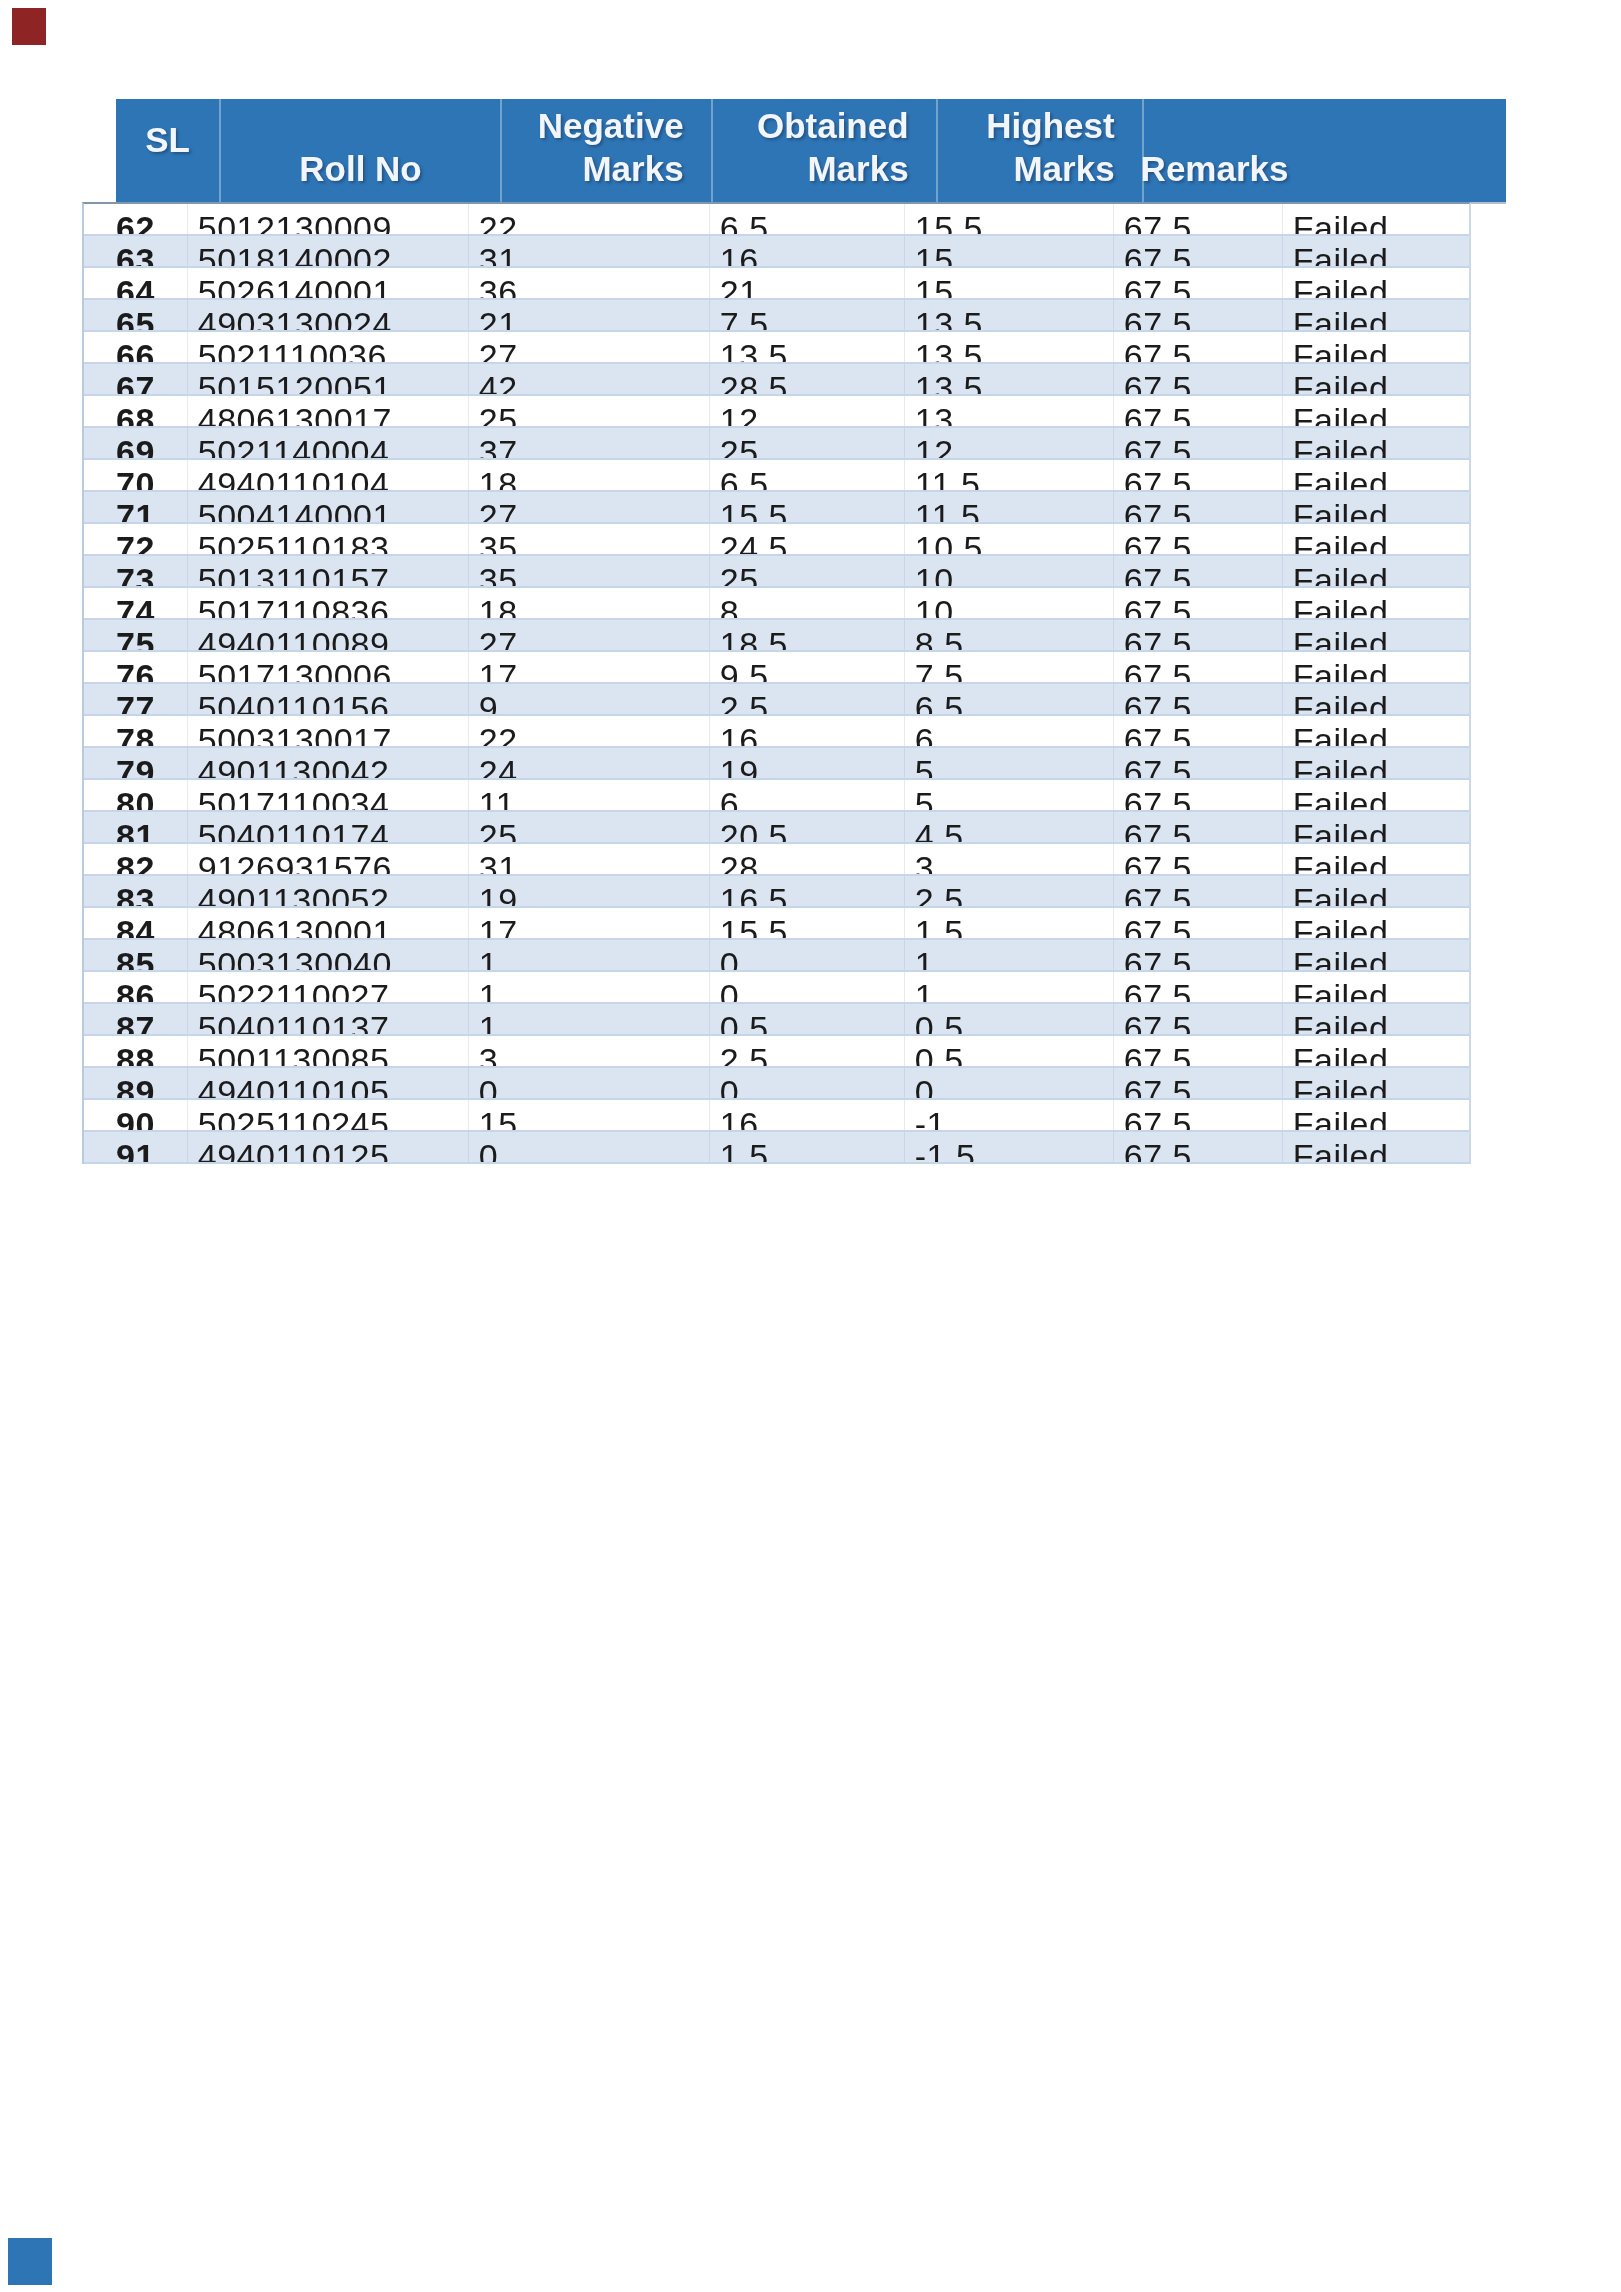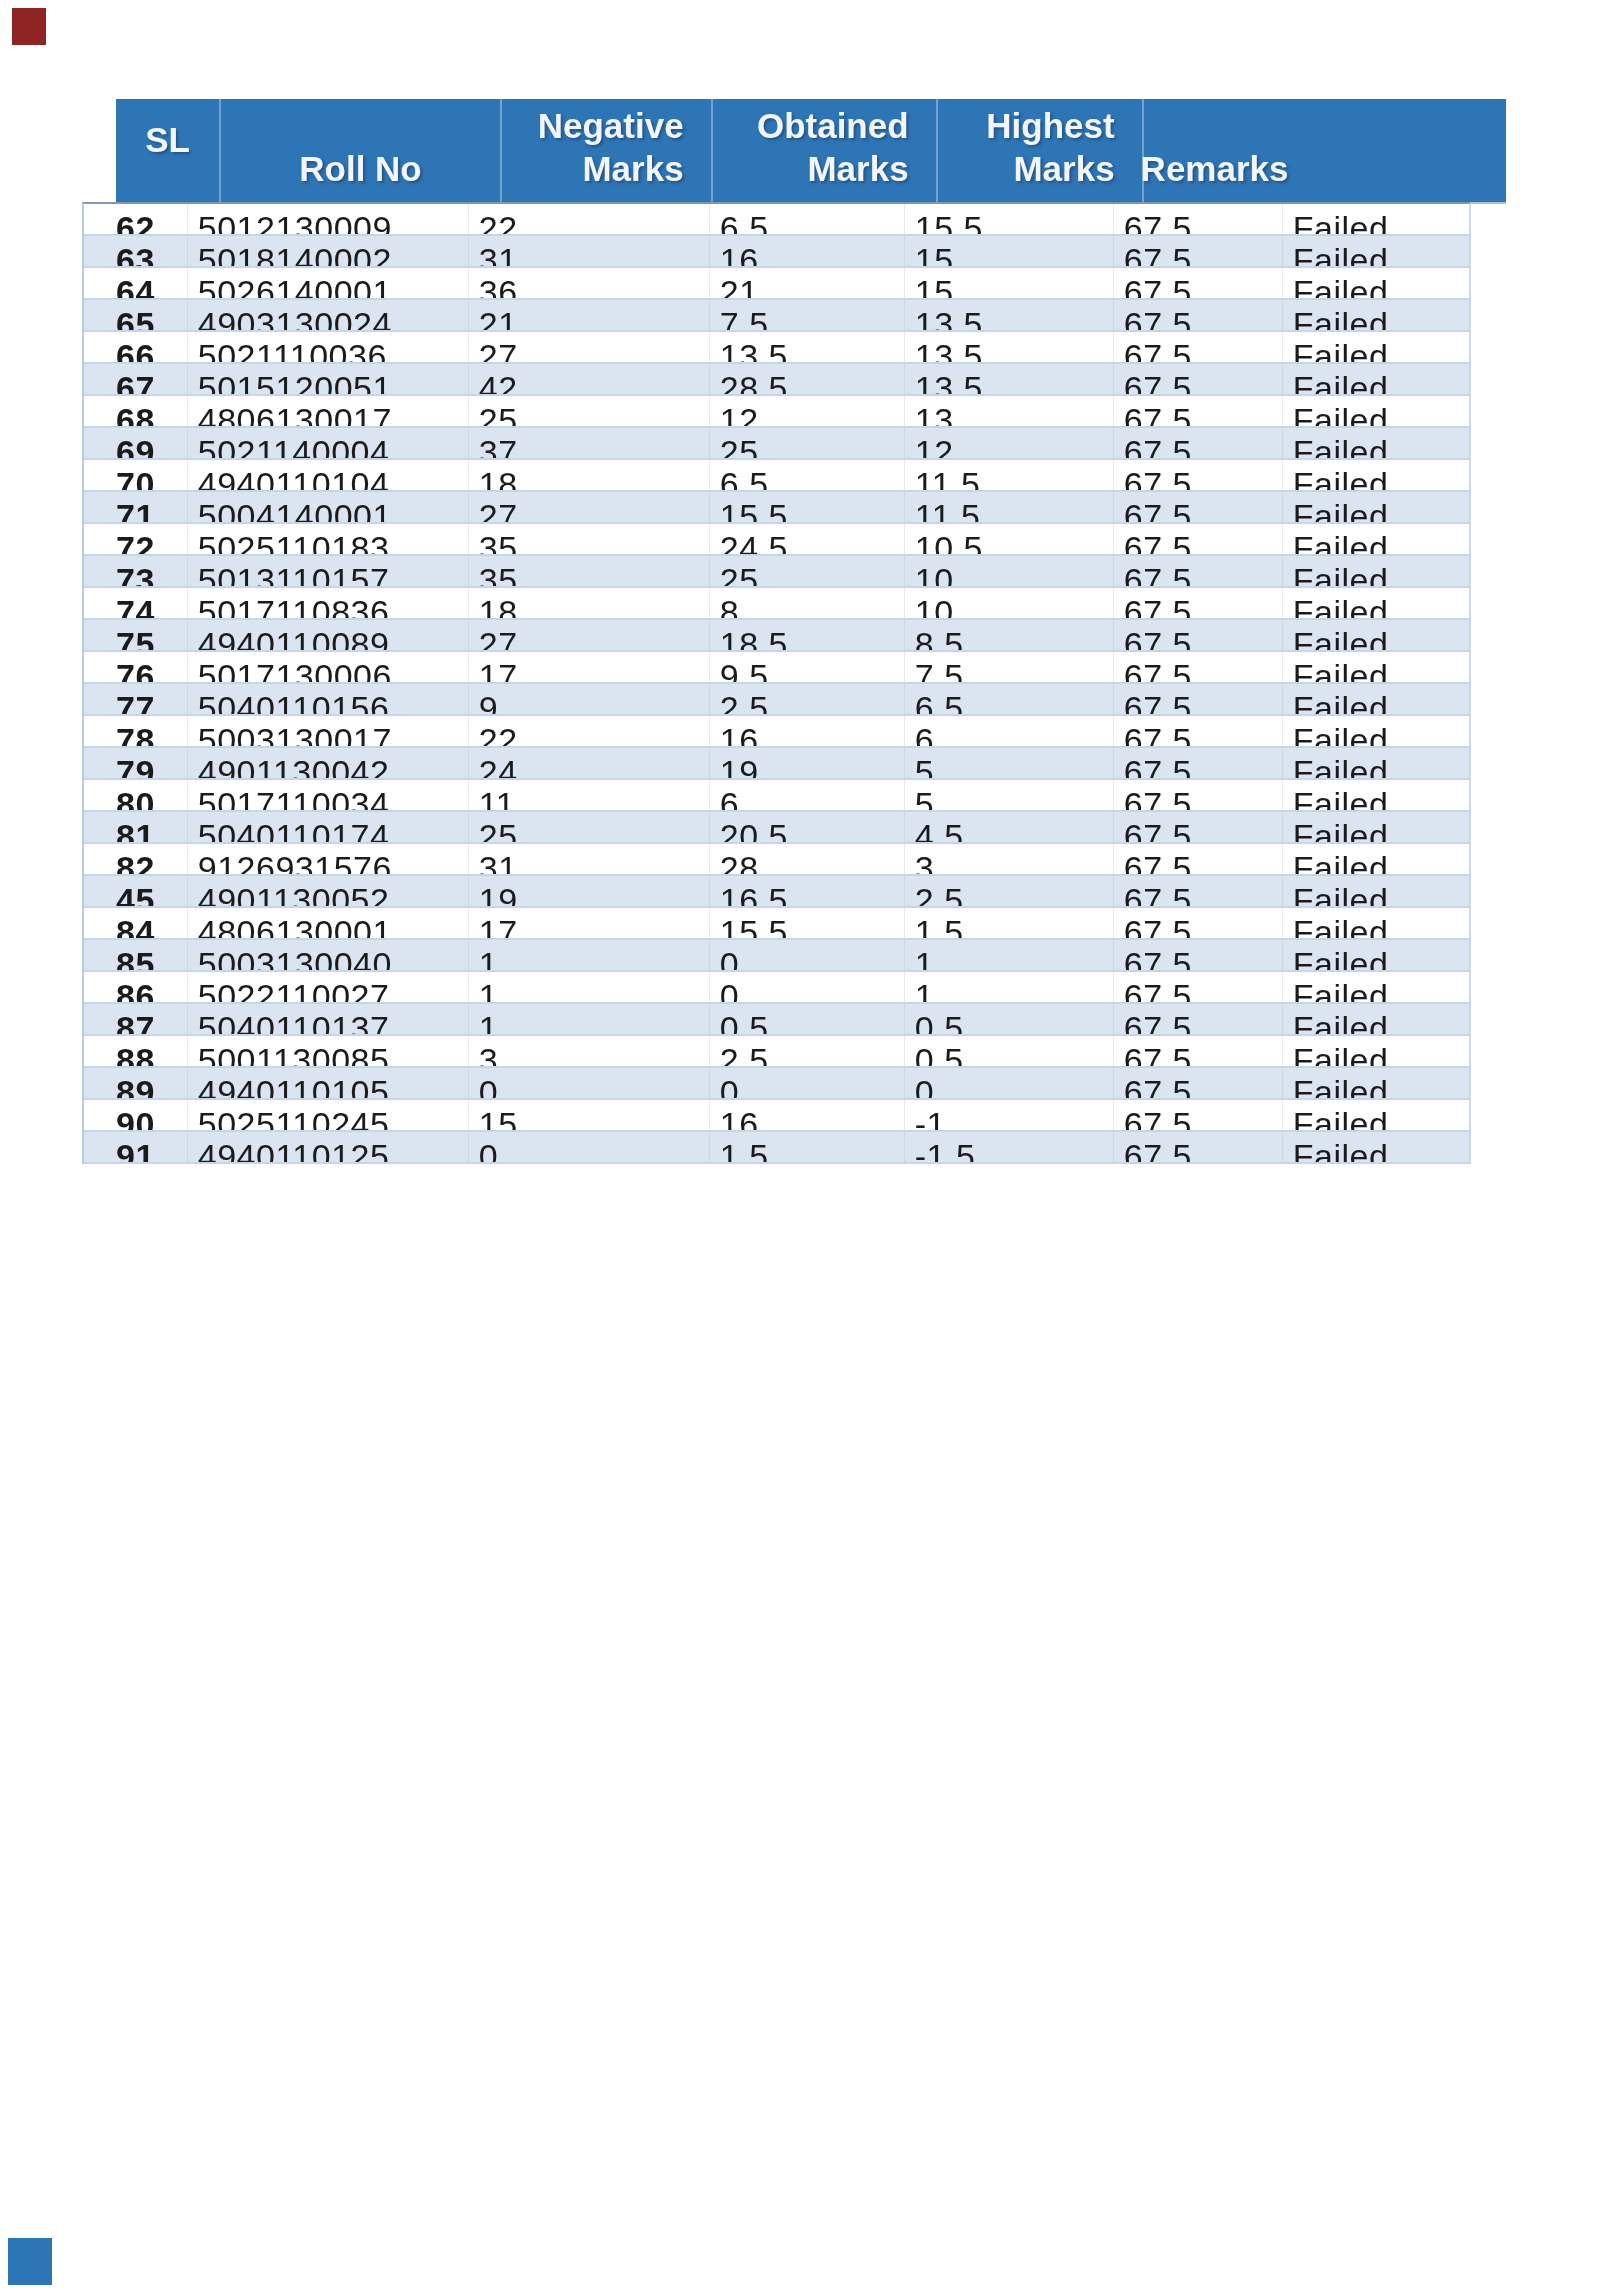--- a/index.html
+++ b/index.html
@@ -280,21 +280,21 @@
         <div class="tr plain">
           <div class="td td-sl">82</div>
           <div class="td td-roll">9126931576</div>
           <div class="td td-mcq">31</div>
           <div class="td td-negative">28</div>
           <div class="td td-obtained">3</div>
           <div class="td td-highest">67.5</div>
           <div class="td td-remarks">Failed</div>
         </div>
         <div class="tr banded">
-          <div class="td td-sl">45</div>
+          <div class="td td-sl">83</div>
           <div class="td td-roll">4901130052</div>
           <div class="td td-mcq">19</div>
           <div class="td td-negative">16.5</div>
           <div class="td td-obtained">2.5</div>
           <div class="td td-highest">67.5</div>
           <div class="td td-remarks">Failed</div>
         </div>
         <div class="tr plain">
           <div class="td td-sl">84</div>
           <div class="td td-roll">4806130001</div>

